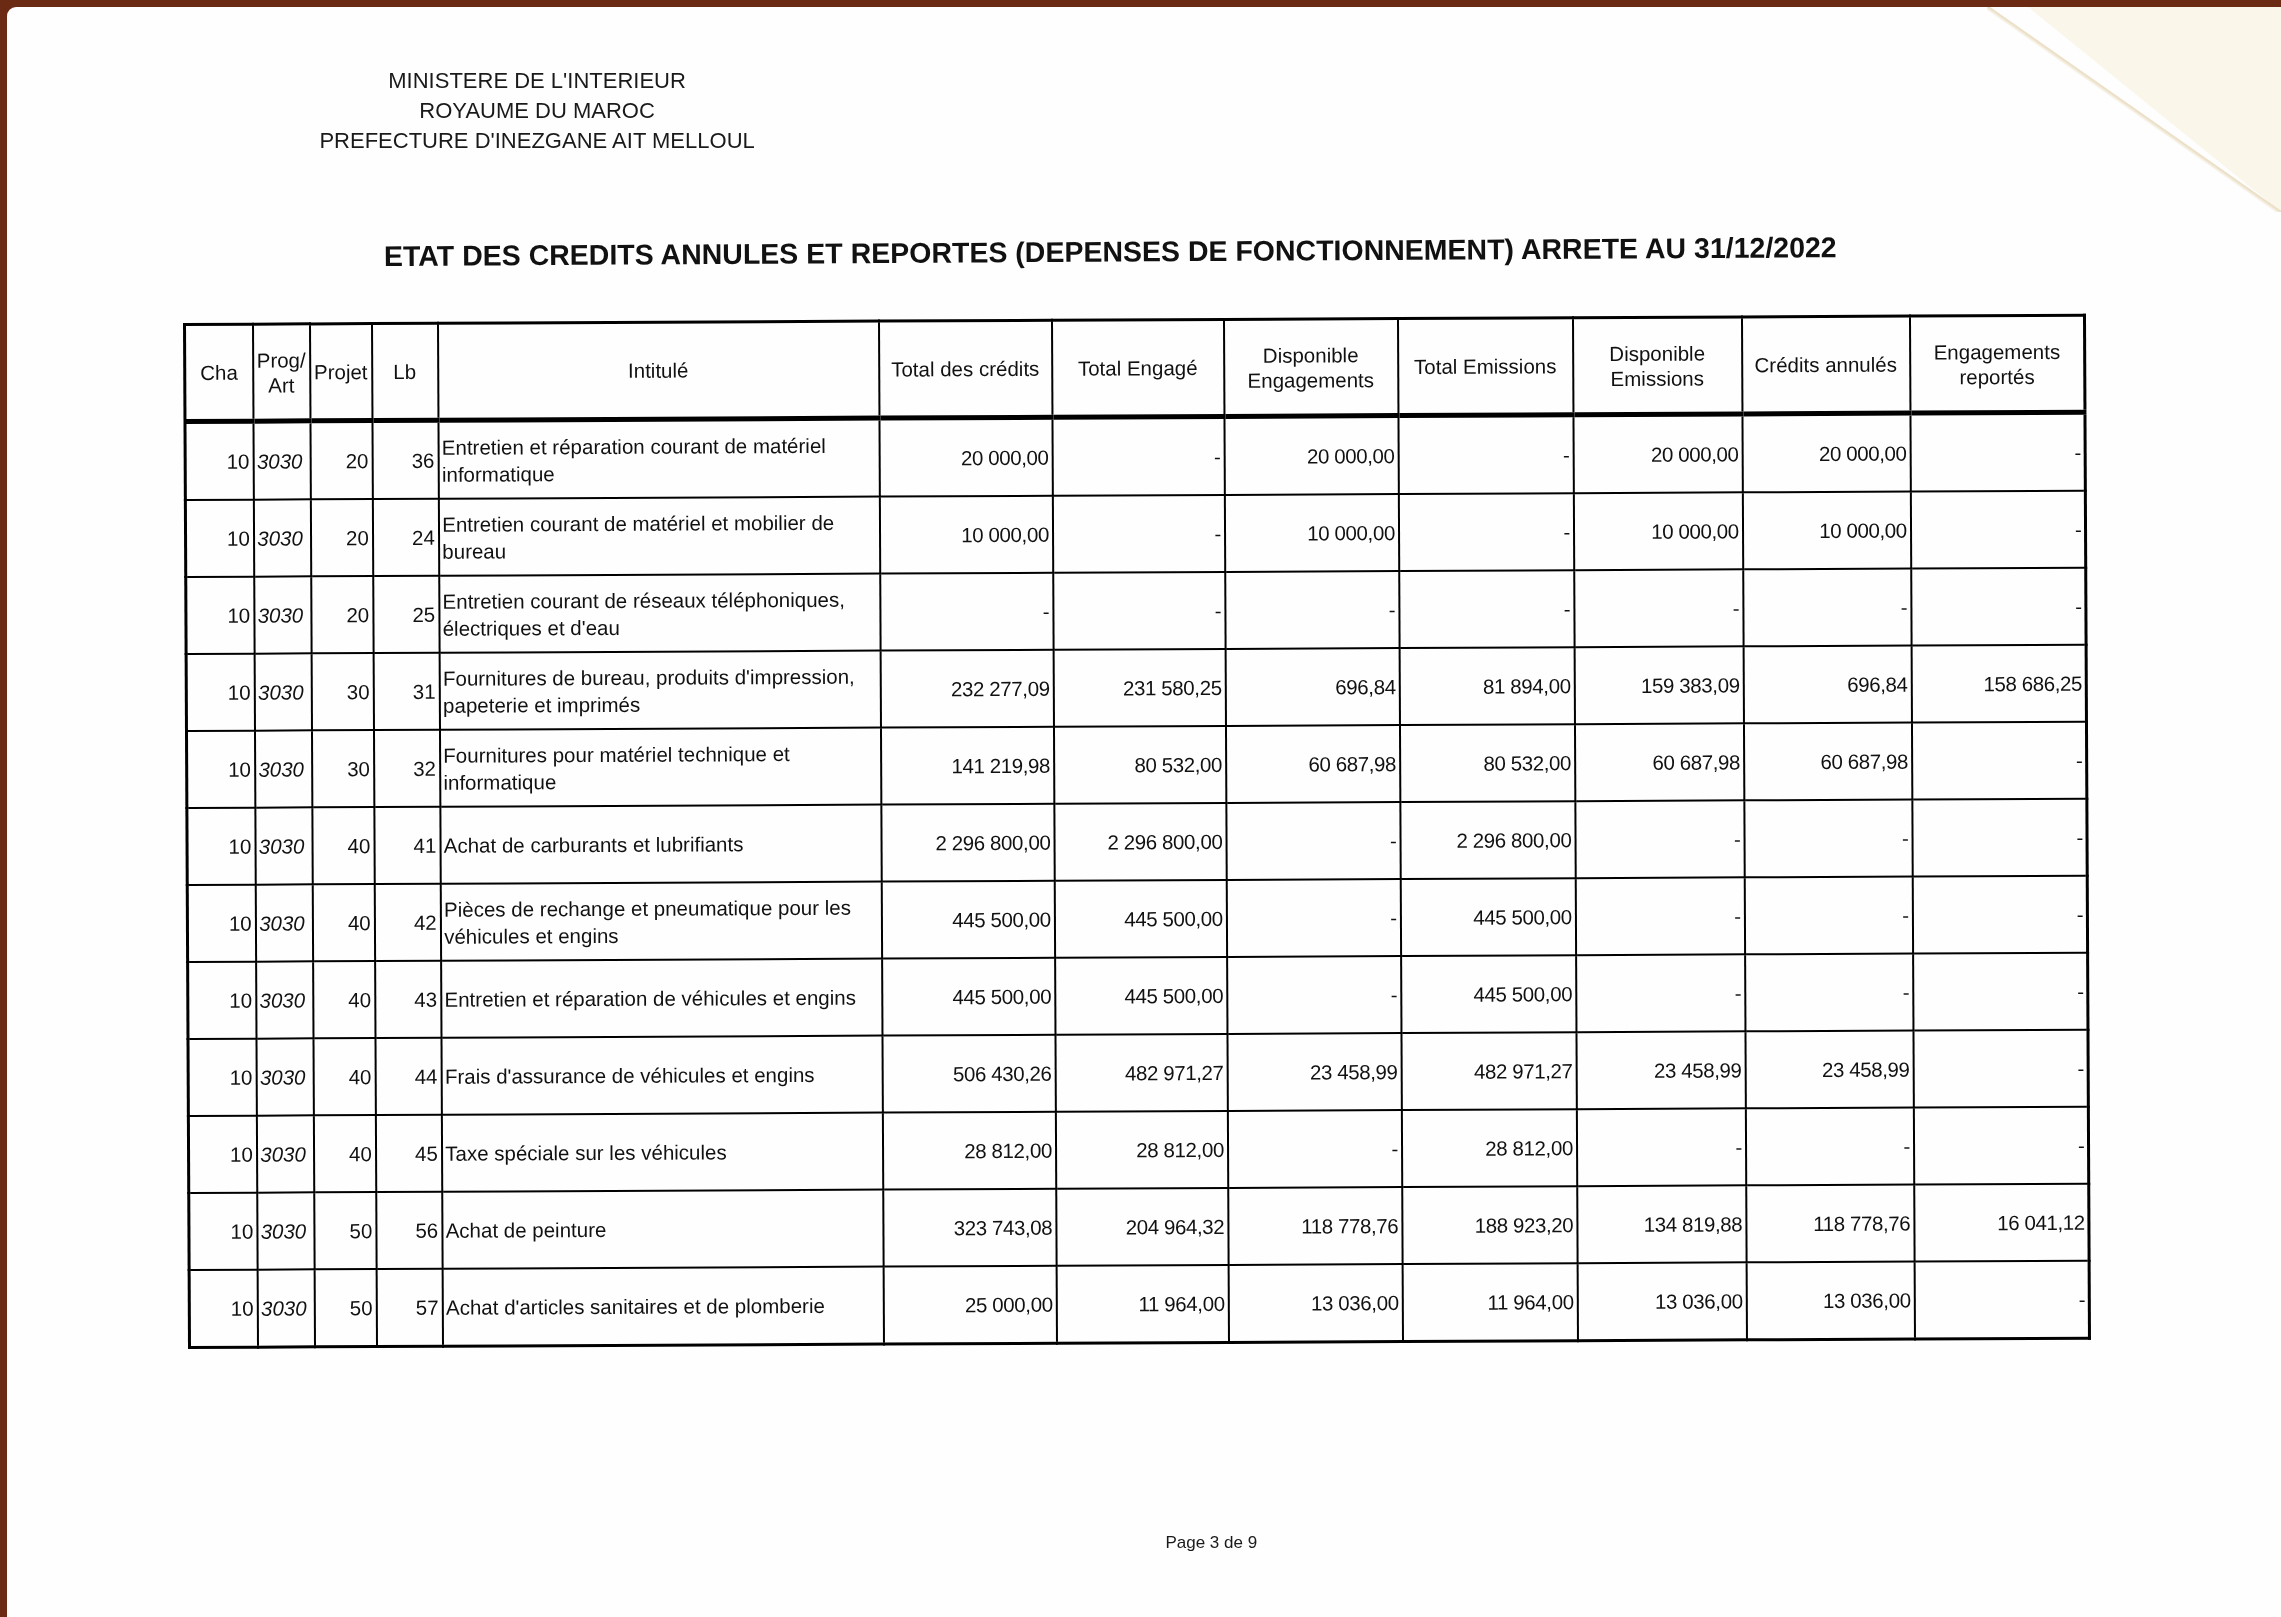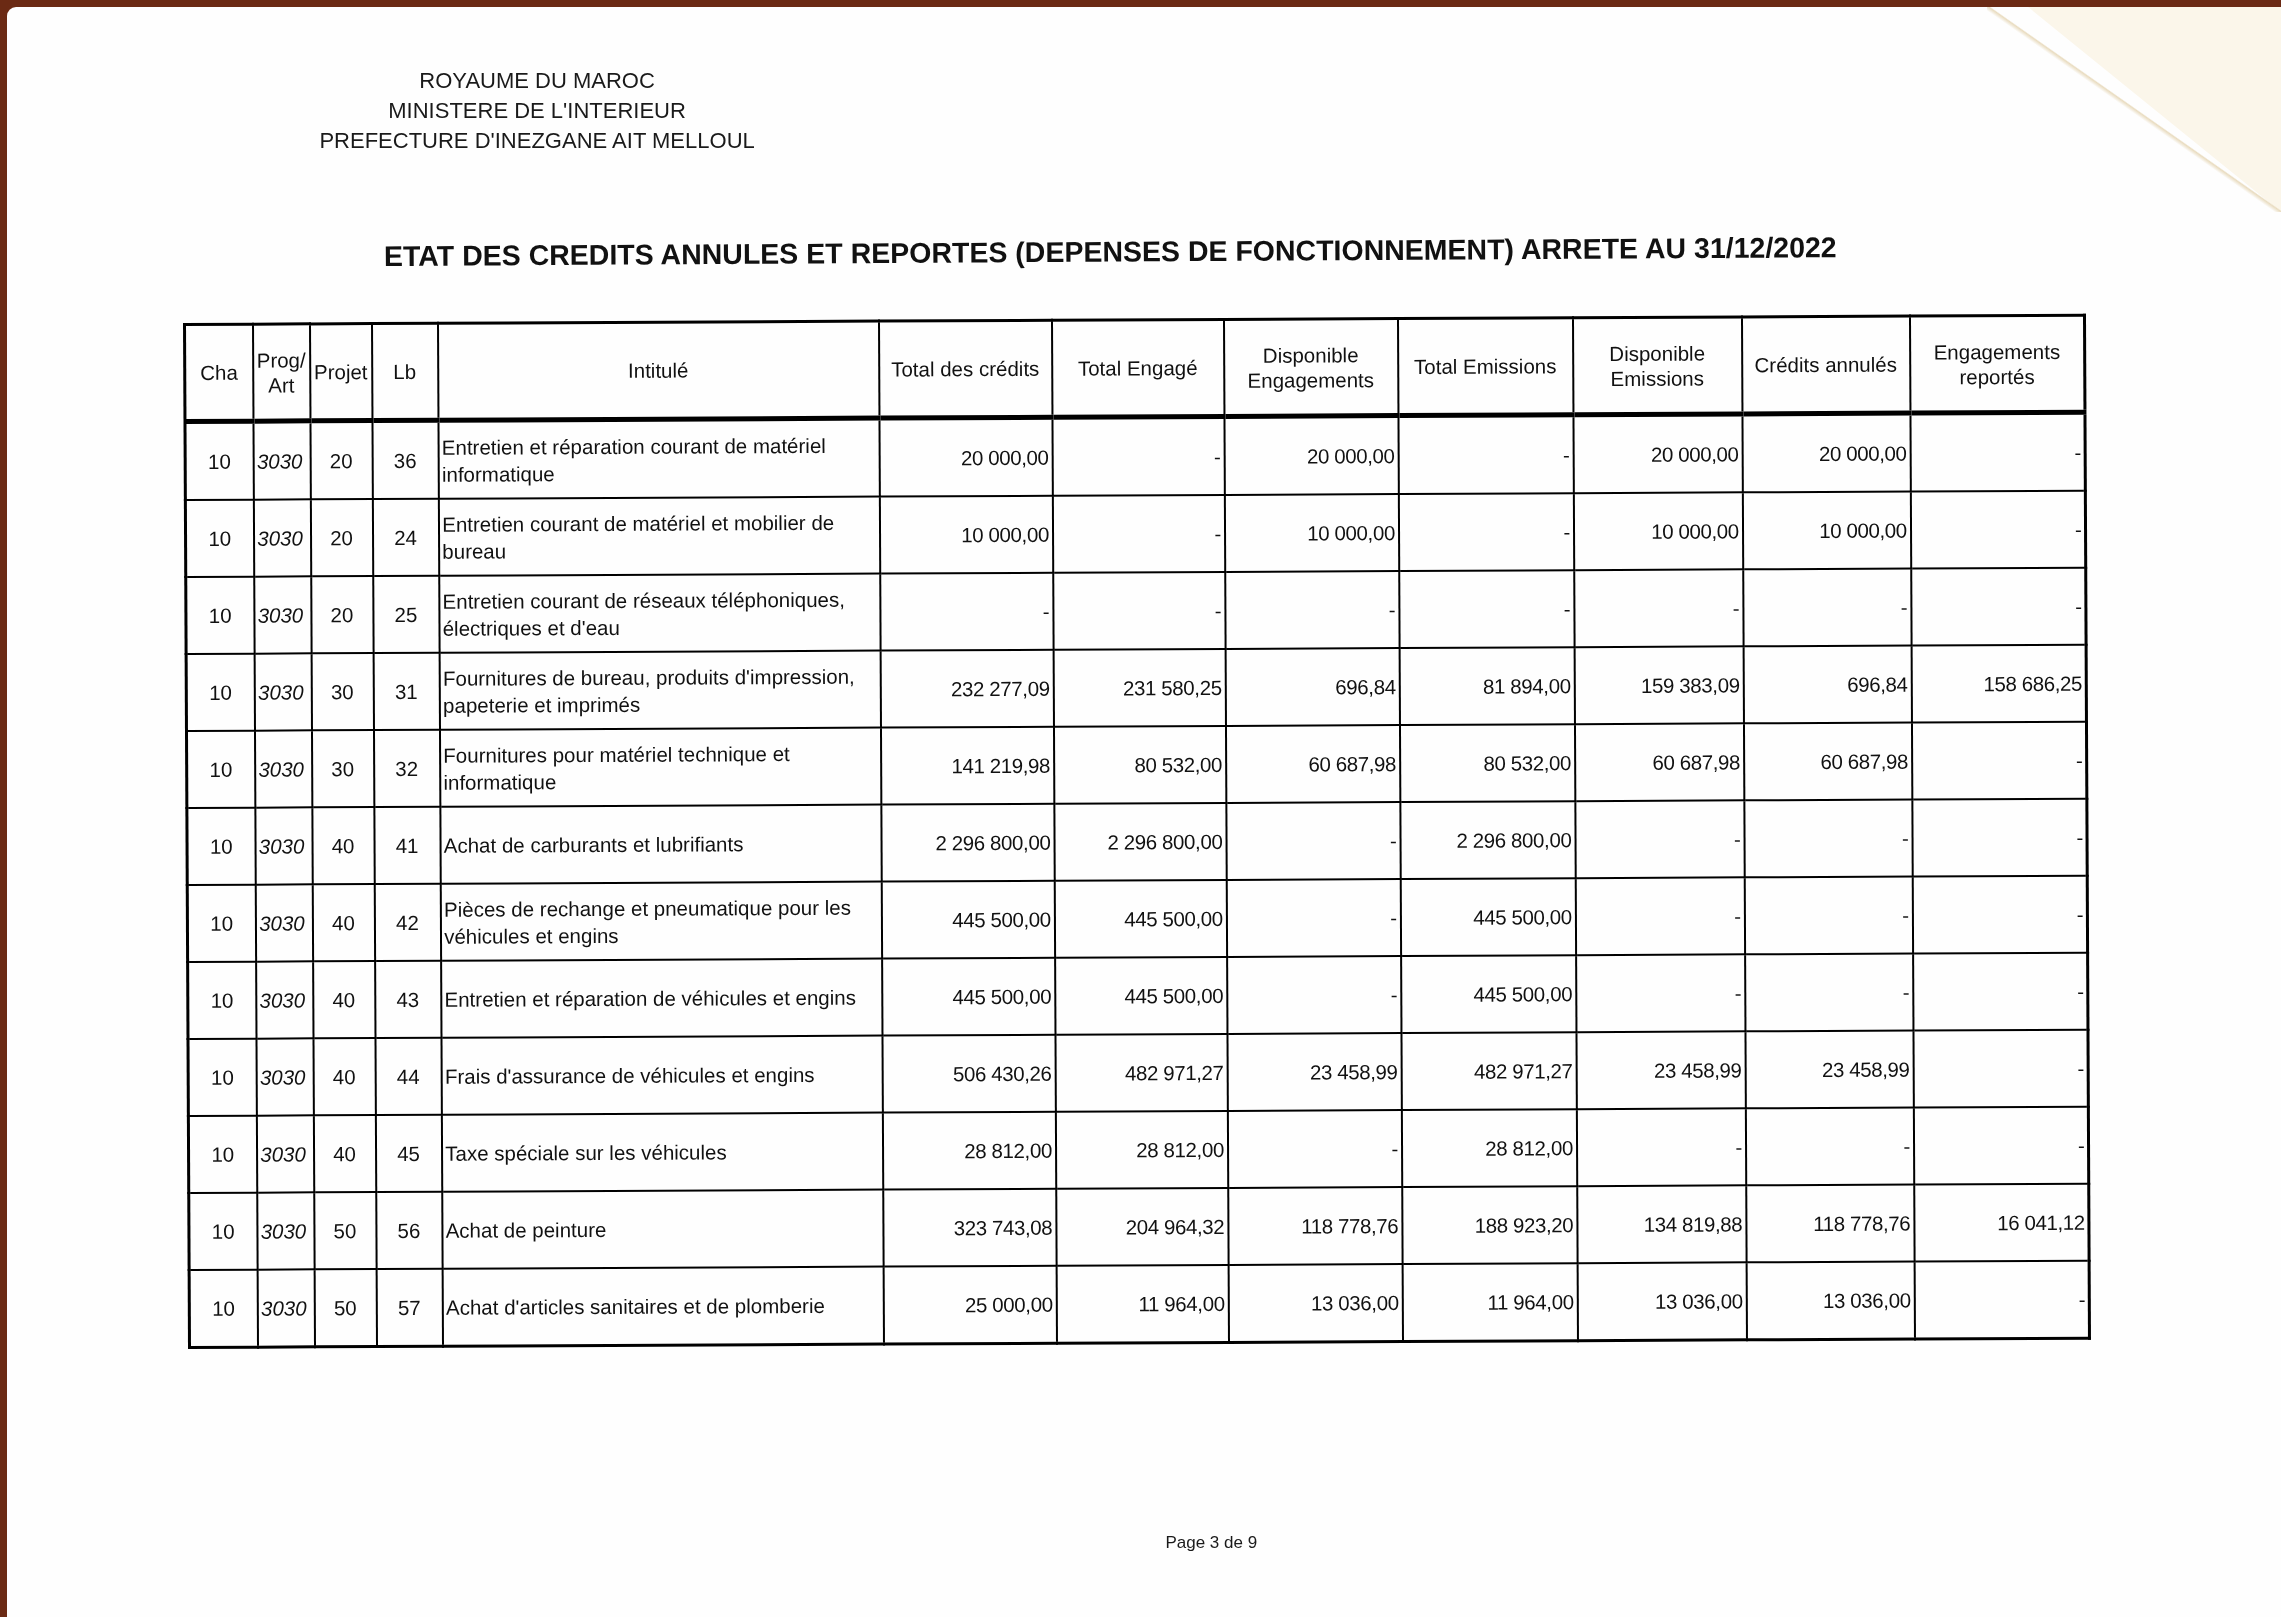--- a/index.html
+++ b/index.html
@@ -47,39 +47,39 @@
       border: 2.7px solid #000;
       font-size: 20.5px;
       padding: 0 2.7px;
       overflow: hidden;
     }
     table.grid thead th {
       height: 93px; font-weight: normal; text-align: center; line-height: 25px;
       border-bottom: 5.3px solid #000;
     }
     table.grid tbody td { height: 75px; }
-    td.code { text-align: center; }
+    td.code { text-align: right; }
     td.label { text-align: left; line-height: 27px; font-size: 20.5px; }
     td.num { text-align: right; padding-right: 3.6px; white-space: nowrap; letter-spacing: -0.4px; }
     td.code-prog { padding-left: 3.6px; text-align: left; font-style: italic; }
     .footer {
       position: absolute; left: 1107px; top: 1526px; width: 143px;
       text-align: right; font-size: 17px; color: #1a1a1a;
     }
   </style>
 </head>
 <body>
 
 <div class="page">
   <div class="fold"></div>
   <div class="fold-edge"></div>
 
   <div class="header-block">
+    <div>MINISTERE DE L'INTERIEUR</div>
     <div>ROYAUME DU MAROC</div>
-    <div>MINISTERE DE L'INTERIEUR</div>
     <div>PREFECTURE D'INEZGANE AIT MELLOUL</div>
   </div>
 
   <div class="doc-title">ETAT DES CREDITS ANNULES ET REPORTES (DEPENSES DE FONCTIONNEMENT) ARRETE AU 31/12/2022</div>
 
   <table class="grid">
     <colgroup>
       <col style="width:68px">
       <col style="width:57px">
       <col style="width:62px">

